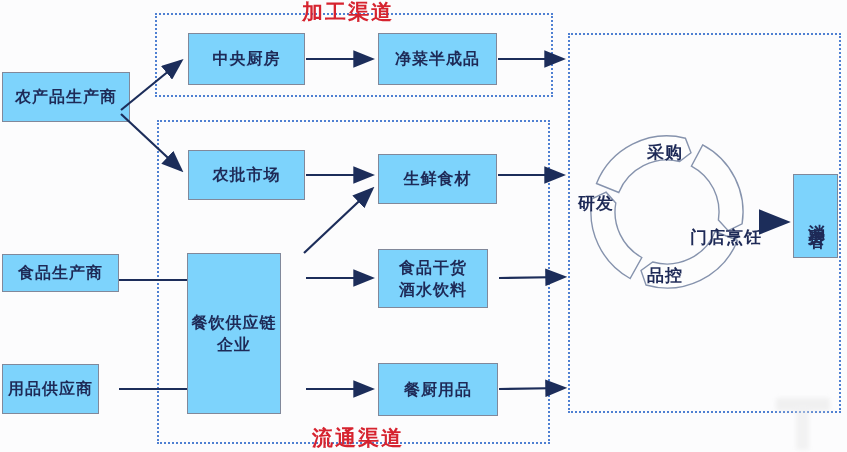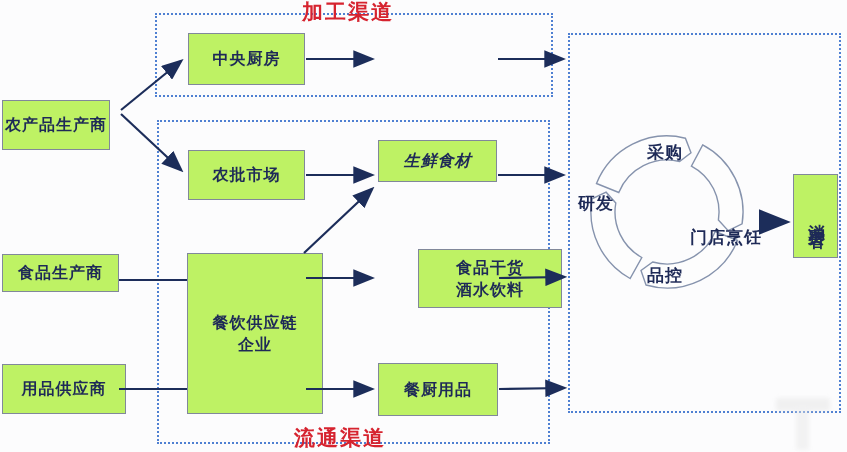--- a/index.html
+++ b/index.html
@@ -5,21 +5,21 @@
   html,body{margin:0;padding:0;}
   body{font-family:"Liberation Serif","DejaVu Serif",serif;}
   #stage{
     position:relative;width:847px;height:452px;overflow:hidden;
     background:#fcfcfd;
     padding-left:43px;
   }
   
   .box{
     position:absolute;
-    background:#bef264;
+    background:#7dd3fc;
     border:1.5px solid #81889a;
     color:#1e2a57;
     display:flex;align-items:center;justify-content:center;
     font-weight:bold;font-size:16px;letter-spacing:1px;
     text-align:center;white-space:pre-line;line-height:1.35;
     box-sizing:border-box;
   }
   
   .dashed-box{
     position:absolute;
@@ -52,33 +52,34 @@
 </head>
 <body>
 
 <div id="stage">
 
   <div class="dashed-box" style="left:155px;top:13px;width:398px;height:84px;"></div>
   <div class="dashed-box" style="left:157px;top:120px;width:393px;height:324px;"></div>
   <div class="dashed-box" style="left:568px;top:33px;width:273px;height:380px;"></div>
 
   <div class="channel-title" style="left:276px;top:-2px;width:144px;">加工渠道</div>
-  <div class="channel-title" style="left:268px;top:424px;width:144px;">流通渠道</div>
+  <div class="channel-title" style="left:286px;top:424px;width:144px;">流通渠道</div>
 
-  <div class="box" style="left:2px;top:100px;width:108px;height:50px;">农产品生产商</div>
+  <div class="box" style="left:2px;top:72px;width:128px;height:50px;">农产品生产商</div>
   <div class="box" style="left:2px;top:254px;width:117px;height:38px;">食品生产商</div>
-  <div class="box" style="left:2px;top:364px;width:124px;height:50px;">用品供应商</div>
+  <div class="box" style="left:2px;top:364px;width:97px;height:50px;">用品供应商</div>
 
   <div class="box" style="left:188px;top:33px;width:117px;height:52px;">中央厨房</div>
+  <div class="box" style="left:378px;top:33px;width:119px;height:52px;">净菜半成品</div>
 
   <div class="box" style="left:188px;top:150px;width:117px;height:50px;">农批市场</div>
-  <div class="box" style="left:378px;top:140px;width:119px;height:42px;font-style:italic;">生鲜食材</div>
-  <div class="box" style="left:187px;top:253px;width:136px;height:161px;">餐饮供应链
+  <div class="box" style="left:378px;top:154px;width:119px;height:50px;">生鲜食材</div>
+  <div class="box" style="left:187px;top:253px;width:94px;height:161px;">餐饮供应链
 企业</div>
-  <div class="box" style="left:378px;top:249px;width:144px;height:59px;margin-left:40px;">食品干货
+  <div class="box" style="left:378px;top:249px;width:110px;height:59px;">食品干货
 酒水饮料</div>
   <div class="box" style="left:378px;top:363px;width:120px;height:53px;">餐厨用品</div>
 
   <div class="box vertical-box" style="left:793px;top:174px;width:45px;height:84px;">消费者</div>
 
   <svg class="layer" width="847" height="452" viewBox="0 0 847 452">
     <defs>
       <marker id="ah" markerWidth="10" markerHeight="8" refX="8.5" refY="4" orient="auto">
         <path d="M0,0 L10,4 L0,8 Z" fill="#1c2d5a"></path>
       </marker>

